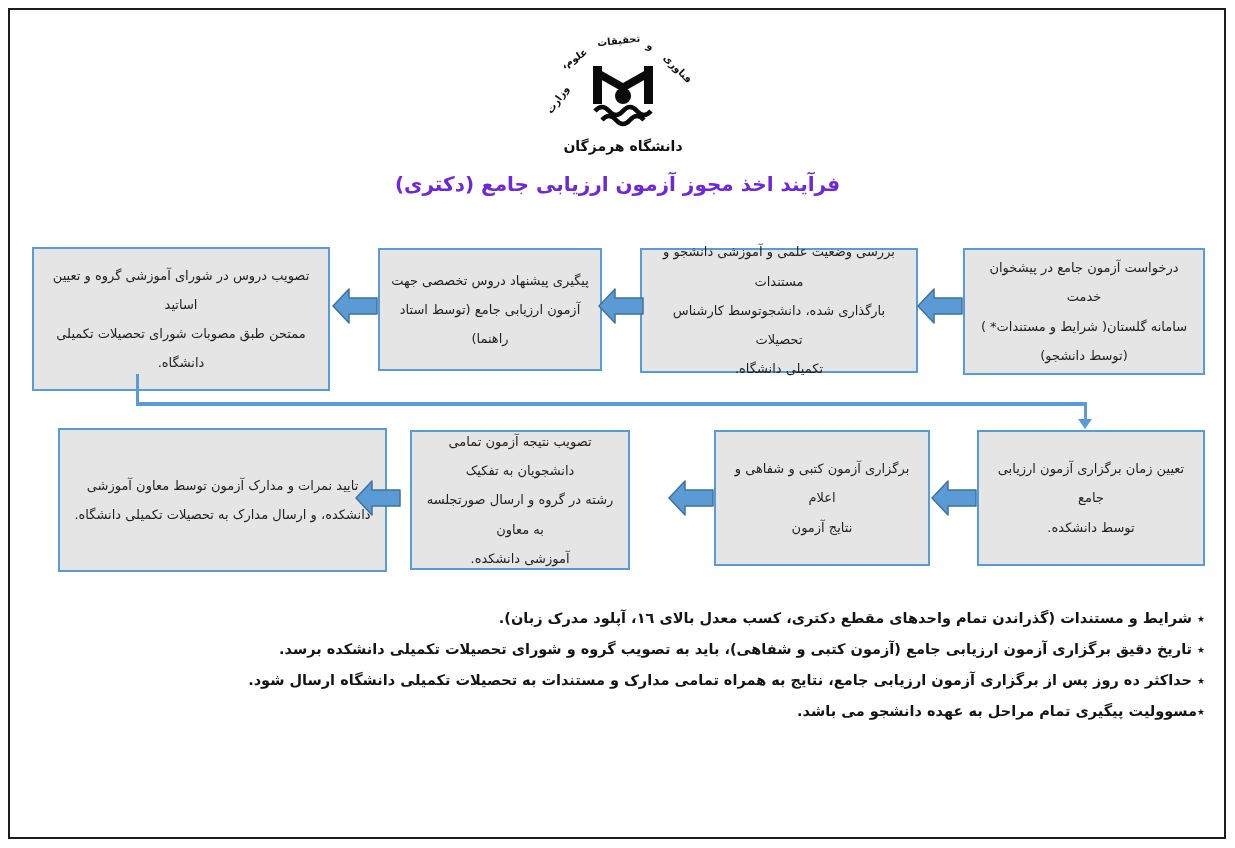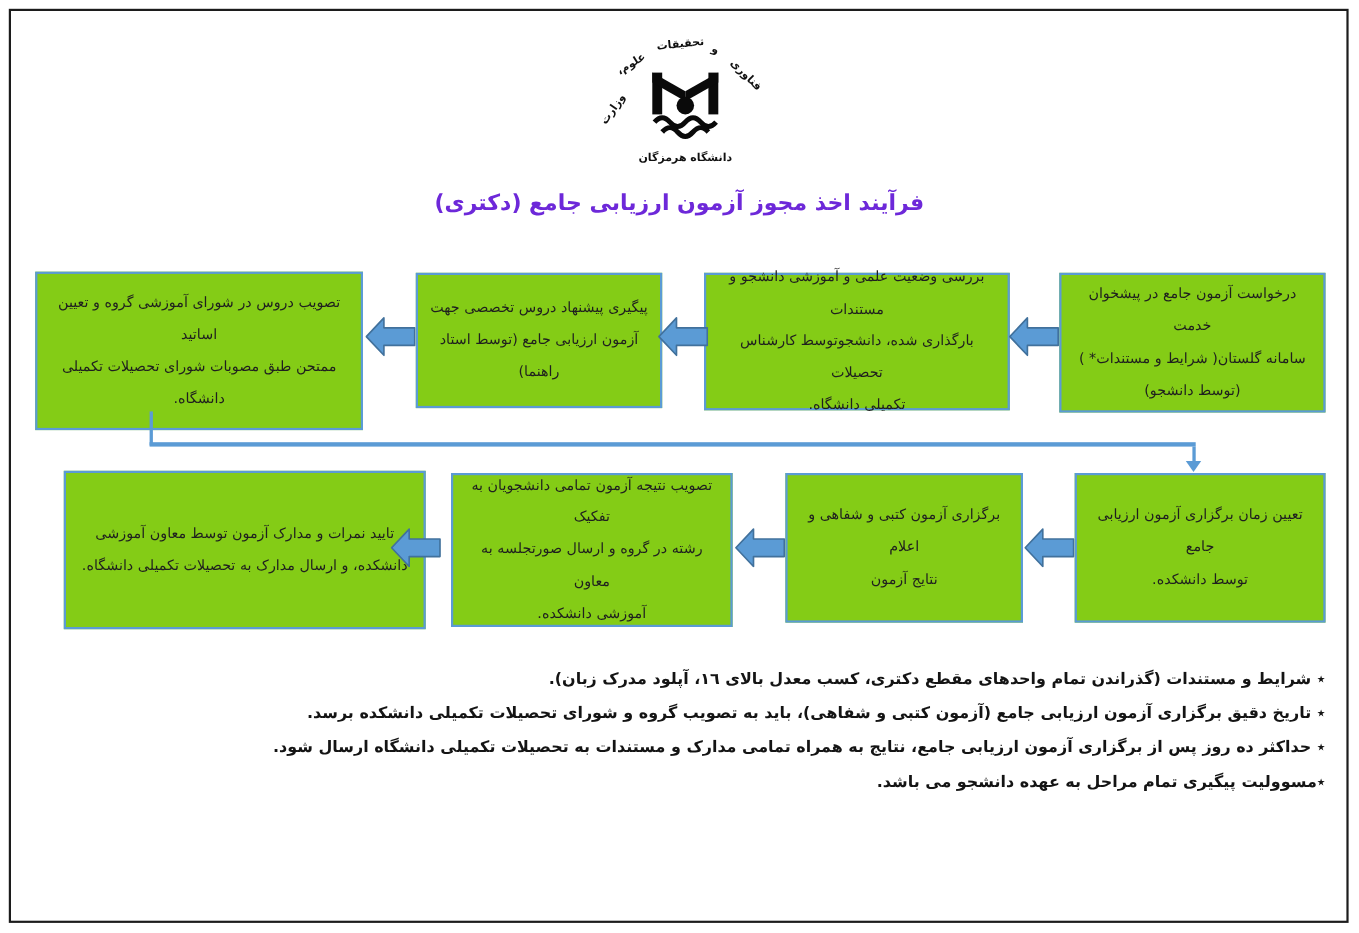--- a/index.html
+++ b/index.html
@@ -19,41 +19,41 @@
     direction:rtl; white-space:nowrap; transform-origin:center center;
   }
   .w1 { left:2px;   top:68px; transform:rotate(-55deg); }
   .w2 { left:20px;  top:27px; transform:rotate(-32deg); }
   .w3 { left:57px;  top:9px;  transform:rotate(-6deg); }
   .w4 { left:107px; top:14px; transform:rotate(20deg); }
   .w5 { left:120px; top:37px; transform:rotate(45deg); }
   .emblem { position:absolute; left:51px; top:34px; width:64px; height:68px; }
   .univ-name {
     position:absolute; left:0; top:112px; width:166px; text-align:center;
-    font-size:10px; font-weight:bold; color:#111; direction:rtl;
+    font-size:14px; font-weight:bold; color:#111; direction:rtl;
   }
   
   .title {
     position:absolute; left:0; top:172px; width:1235px; text-align:center;
     font-size:20px; font-weight:bold; color:#6d28d9; direction:rtl;
   }
   
   .box {
-    position:absolute; background:#84cc16; border:2px solid #5b9bd5;
+    position:absolute; background:#e5e5e5; border:2px solid #5b9bd5;
     display:flex; align-items:center; justify-content:center;
     text-align:center; direction:rtl; color:#1f1f1f;
     font-size:13px; line-height:2.25; white-space:pre-line; padding:4px 8px;
   }
   .b1 { left:963px; top:248px; width:242px; height:127px; }
   .b2 { left:640px; top:248px; width:278px; height:125px; }
   .b3 { left:378px; top:248px; width:224px; height:123px; }
   .b4 { left:32px;  top:247px; width:298px; height:144px; }
   .b5 { left:977px; top:430px; width:228px; height:136px; }
   .b6 { left:714px; top:430px; width:216px; height:136px; }
-  .b7 { left:410px; top:430px; width:256px; height:140px; }
+  .b7 { left:410px; top:430px; width:220px; height:140px; }
   .b8 { left:58px;  top:428px; width:329px; height:144px; }
   
   .blk-arrow { position:absolute; width:46px; height:36px; }
   .a1 { left:917px; top:288px; }
   .a2 { left:598px; top:288px; }
   .a3 { left:332px; top:288px; }
   .a4 { left:931px; top:480px; }
   .a5 { left:668px; top:480px; }
   .a6 { left:355px; top:480px; }
   

